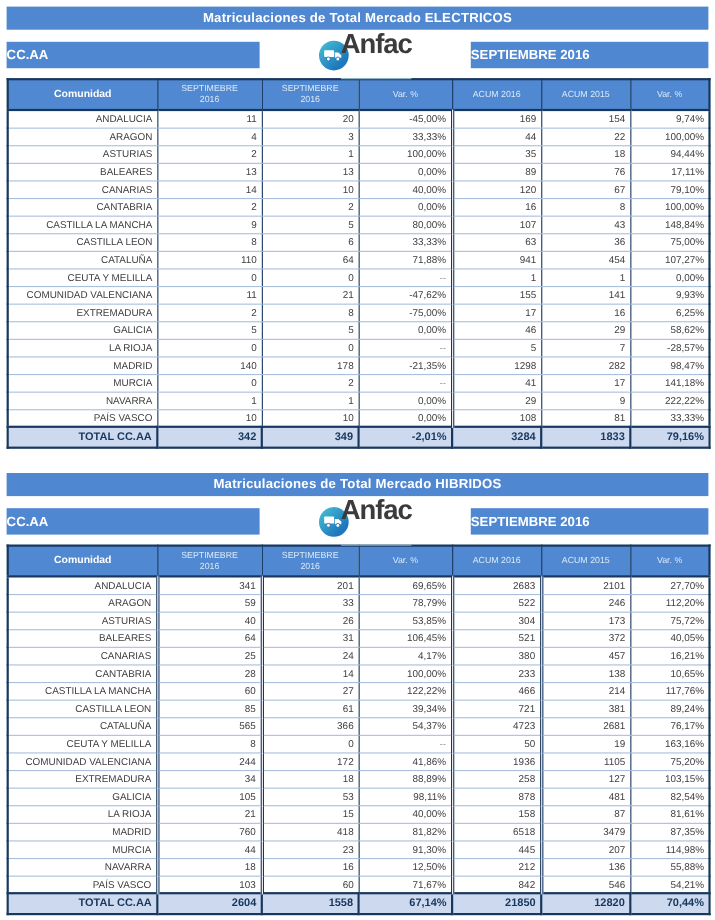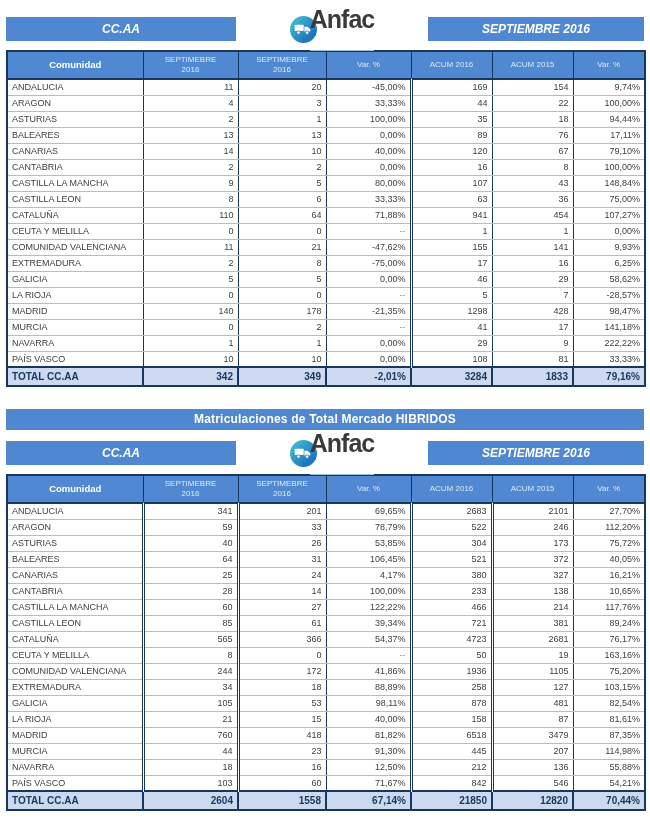--- a/index.html
+++ b/index.html
@@ -29,21 +29,21 @@
     height:21px;line-height:21px;text-align:center;
     letter-spacing:.2px;
   }
   .sub-row{
     margin-top:8px;margin-bottom:6px;
     display:flex;align-items:center;height:30px;
   }
   .pill{
     background:var(--bar_blue);
     color:#fff;font-weight:bold;font-size:12px;
-    height:24px;line-height:24px;text-align:center;font-style:italic;
+    height:24px;line-height:24px;
   }
   .pill.left{width:230px}
   .pill.right{width:216px}
   .logo-wrap{flex:1;display:flex;justify-content:center;align-items:center}
   .logo{display:flex;align-items:center}
   .logo-circle{
     width:27px;height:27px;border-radius:50%;
     background:linear-gradient(135deg,var(--logo_teal) 15%,var(--logo_blue) 75%);
     display:flex;align-items:center;justify-content:center;
     flex:0 0 auto;
@@ -78,41 +78,44 @@
 
   .data-table td{
     background:#fff;color:var(--cell_text);
     font-size:9px;height:16px;
     border-left:1px solid var(--border_navy);
     border-right:1px solid var(--border_navy);
     border-top:1px solid var(--row_line);
     border-bottom:1px solid var(--row_line);
     padding:0 4px;white-space:nowrap;overflow:hidden;
   }
-  .data-table td.region{text-align:left}
+  .data-table td.region{text-align:right}
   .data-table td.num{text-align:right}
   .data-table td.dash{color:var(--dash_gray);text-align:right}
 
   
   .t1 td:nth-child(5){border-left:3px double var(--border_navy)}
   .t2 td:nth-child(2),.t2 td:nth-child(3),
   .t2 td:nth-child(5),.t2 td:nth-child(6){border-left:3px double var(--border_navy)}
 
   .data-table tr.total td{
     background:var(--total_row_bg);
     color:var(--border_navy);font-weight:bold;font-size:10px;
     height:19px;
     border:2px solid var(--border_navy);
     margin-top:16px;
   }
 </style>
 </head>
 <body>
 
 <section class="block">
+  <div class="title-bar">
+    <span>Matriculaciones de Total Mercado ELECTRICOS</span>
+  </div>
   <div class="sub-row">
     <div class="pill left">CC.AA</div>
     <div class="logo-wrap">
       <div class="logo">
         <span class="logo-circle">
           <svg viewBox="0 0 26 18" width="18" height="13" aria-hidden="true">
             <rect x="1" y="2" width="13" height="9" rx="1" fill="#ffffff"></rect>
             <path d="M15 5 h4.5 l4 3.5 V12 h-8.5 z" fill="#ffffff"></path>
             <circle cx="6.5" cy="13.5" r="2.6" fill="#ffffff" stroke="#1f78bd" stroke-width="1.2"></circle>
             <circle cx="19" cy="13.5" r="2.6" fill="#ffffff" stroke="#1f78bd" stroke-width="1.2"></circle>
@@ -261,21 +264,21 @@
           <td class="num">5</td>
           <td class="num">7</td>
           <td class="num">-28,57%</td>
         </tr>
         <tr>
           <td class="region">MADRID</td>
           <td class="num">140</td>
           <td class="num">178</td>
           <td class="num">-21,35%</td>
           <td class="num">1298</td>
-          <td class="num">428</td>
+          <td class="num">282</td>
           <td class="num">98,47%</td>
         </tr>
         <tr>
           <td class="region">MURCIA</td>
           <td class="num">0</td>
           <td class="num">2</td>
           <td class="dash">--</td>
           <td class="num">41</td>
           <td class="num">17</td>
           <td class="num">141,18%</td>
@@ -380,21 +383,21 @@
           <td class="num">521</td>
           <td class="num">372</td>
           <td class="num">40,05%</td>
         </tr>
         <tr>
           <td class="region">CANARIAS</td>
           <td class="num">25</td>
           <td class="num">24</td>
           <td class="num">4,17%</td>
           <td class="num">380</td>
-          <td class="num">327</td>
+          <td class="num">457</td>
           <td class="num">16,21%</td>
         </tr>
         <tr>
           <td class="region">CANTABRIA</td>
           <td class="num">28</td>
           <td class="num">14</td>
           <td class="num">100,00%</td>
           <td class="num">233</td>
           <td class="num">138</td>
           <td class="num">10,65%</td>

